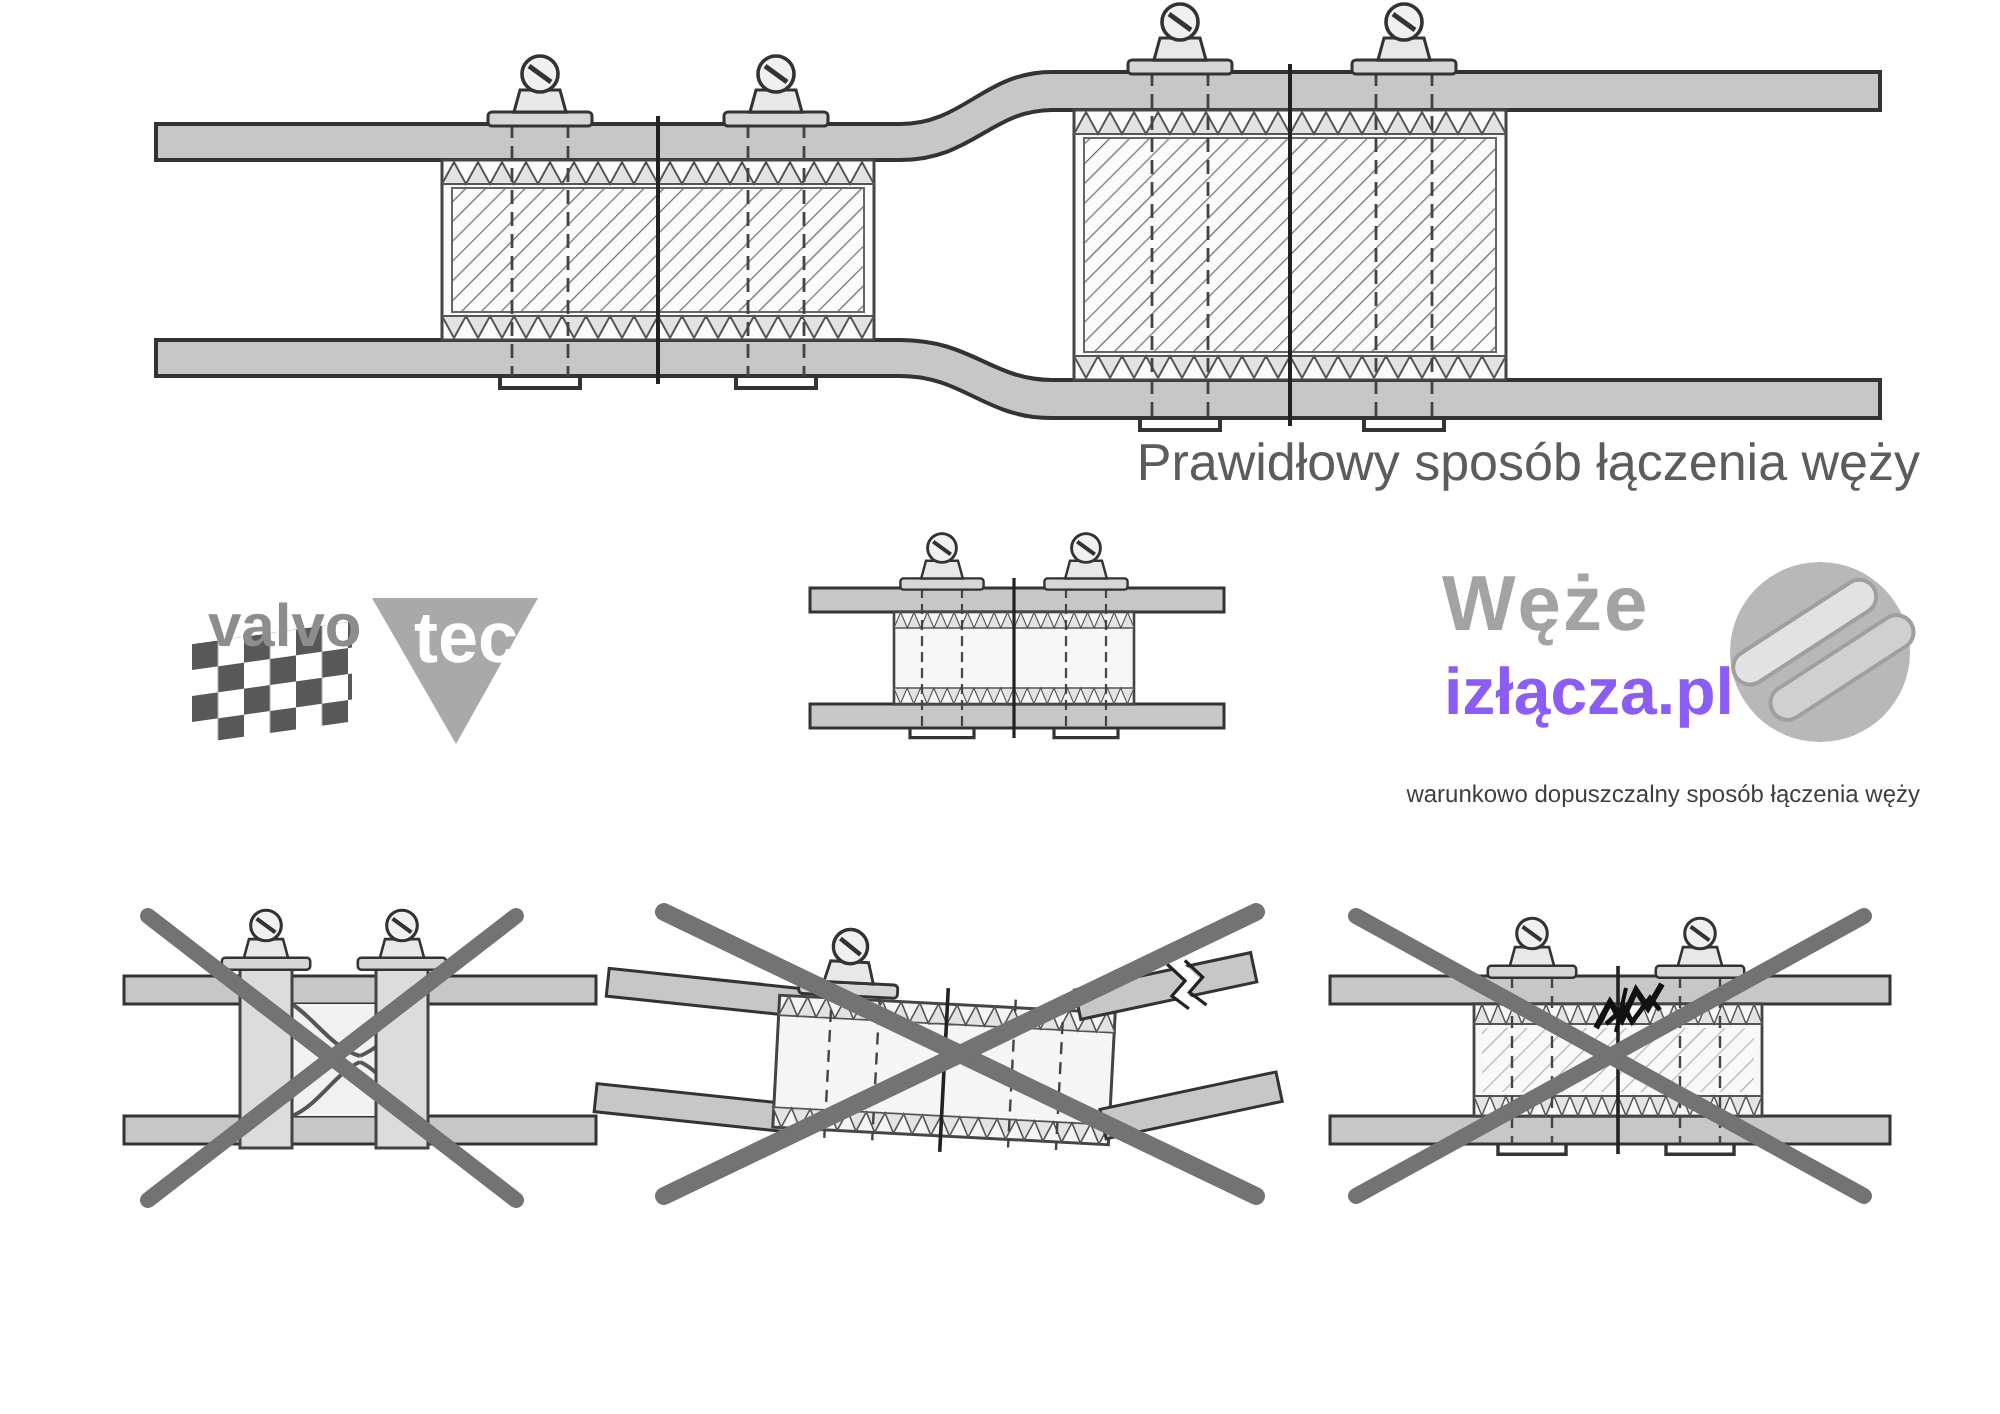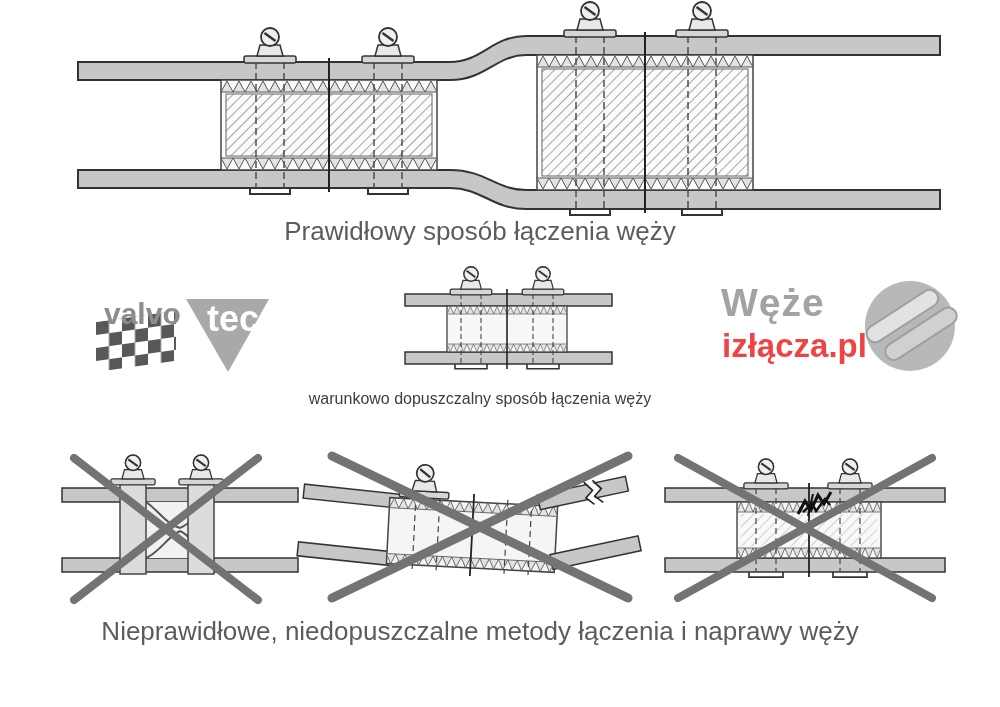--- a/index.html
+++ b/index.html
@@ -3,31 +3,31 @@
 <meta charset="utf-8">
 <style>
   html,body{margin:0;padding:0;}
   body{
     width:1000px;height:707px;position:relative;background:#ffffff;
     font-family:"Liberation Sans",sans-serif;overflow:hidden;
   }
   #stage{position:absolute;inset:0;width:1000px;height:707px;}
   svg{position:absolute;left:0;top:0;}
   .caption{
-    position:absolute;left:0;width:960px;text-align:center;
+    position:absolute;left:0;width:960px;text-align:right;
     font-family:"Liberation Sans",sans-serif;
   }
   #cap-correct{top:216px;font-size:26px;color:#5c5c5c;}
-  #cap-conditional{top:390px;font-size:16px;color:#3e3e3e;}
+  #cap-conditional{top:390px;font-size:12px;color:#3e3e3e;}
   #cap-incorrect{top:616px;font-size:26px;color:#5c5c5c;}
   .logo-text{position:absolute;font-weight:bold;line-height:1;}
   #valvo-part1{left:104px;top:299px;font-size:30px;color:#8d8d8d;letter-spacing:0px;}
   #valvo-part2{left:207px;top:301px;font-size:36px;color:#ffffff;}
   #weze-line1{left:721px;top:283px;font-size:39px;color:#a3a3a3;letter-spacing:1px;}
-  #weze-line2{left:722px;top:329px;font-size:33px;color:#ef4444;letter-spacing:0px;}
+  #weze-line2{left:722px;top:329px;font-size:33px;color:#8b5cf6;letter-spacing:0px;}
 </style>
 </head>
 <body>
 
 <div id="stage">
 
 <svg width="1000" height="707" viewBox="0 0 1000 707" xmlns="http://www.w3.org/2000/svg">
   <defs>
     <pattern id="hatch" width="7" height="7" patternUnits="userSpaceOnUse" patternTransform="rotate(45)">
       <rect width="7" height="7" fill="#fbfbfb"></rect>
@@ -205,20 +205,19 @@
     </g>
     <g stroke="#737373" stroke-width="8" stroke-linecap="round">
       <line x1="678" y1="458" x2="932" y2="598"></line>
       <line x1="932" y1="458" x2="678" y2="598"></line>
     </g>
   </g>
 </svg>
 
 <div class="caption" id="cap-correct">Prawidłowy sposób łączenia węży</div>
 <div class="caption" id="cap-conditional">warunkowo dopuszczalny sposób łączenia węży</div>
-<div class="caption" id="cap-incorrect">Nieprawidłowe, niedopuszczalne metody łączenia i naprawy węży</div>
 
 <div class="logo-text" id="valvo-part1">valvo</div>
 <div class="logo-text" id="valvo-part2">tec</div>
 <div class="logo-text" id="weze-line1">Węże</div>
 <div class="logo-text" id="weze-line2">izłącza.pl</div>
 
 </div>
 
 </body></html>

